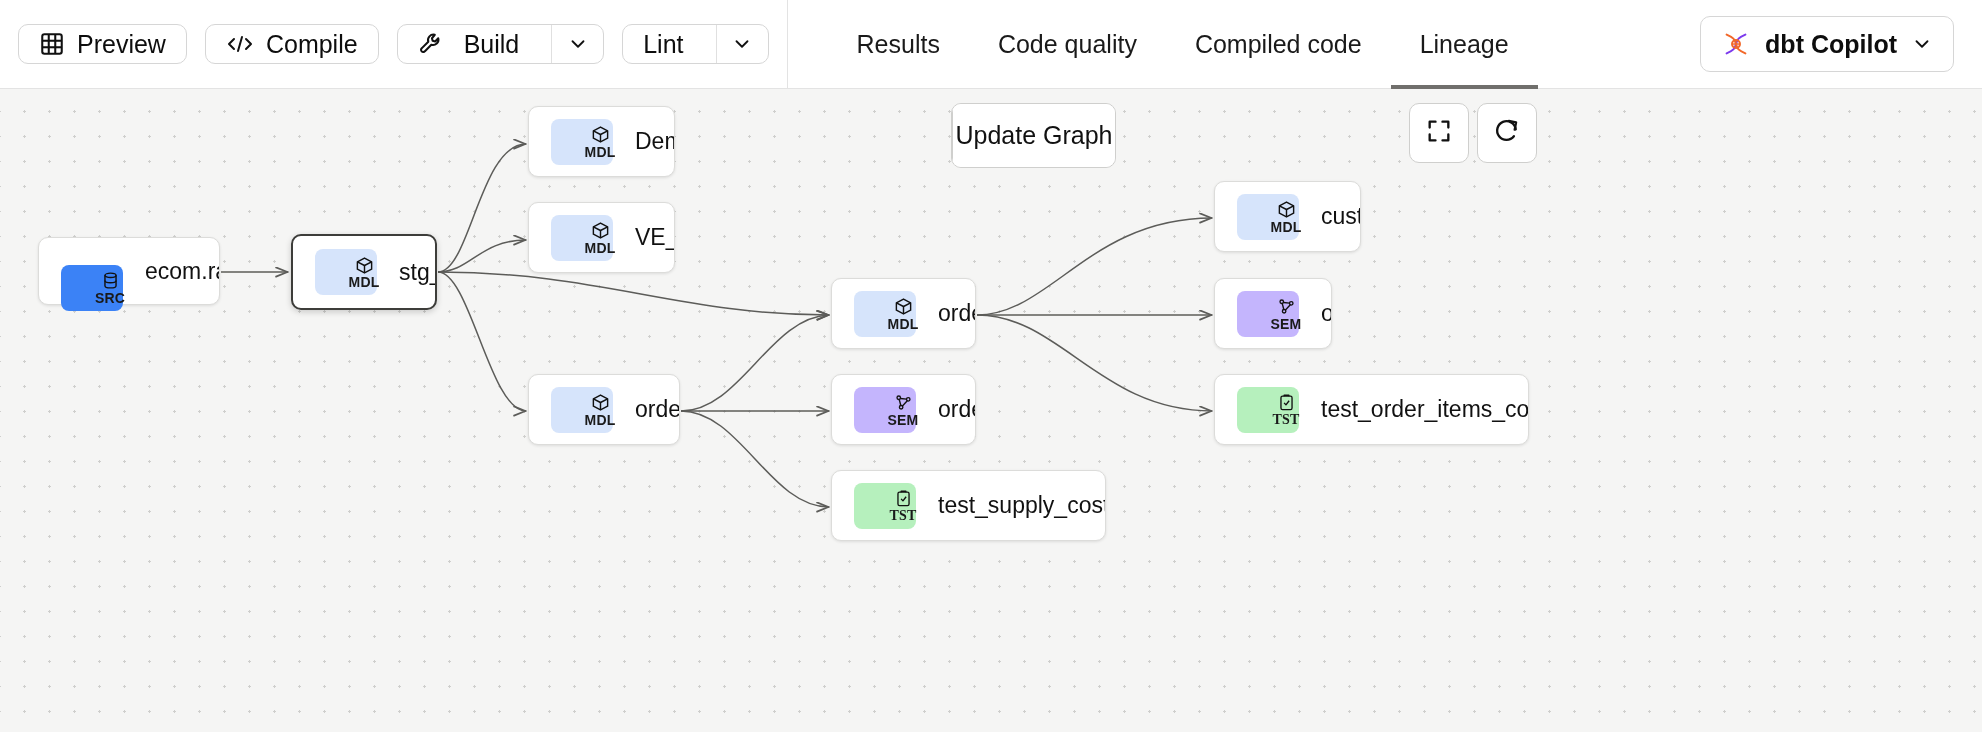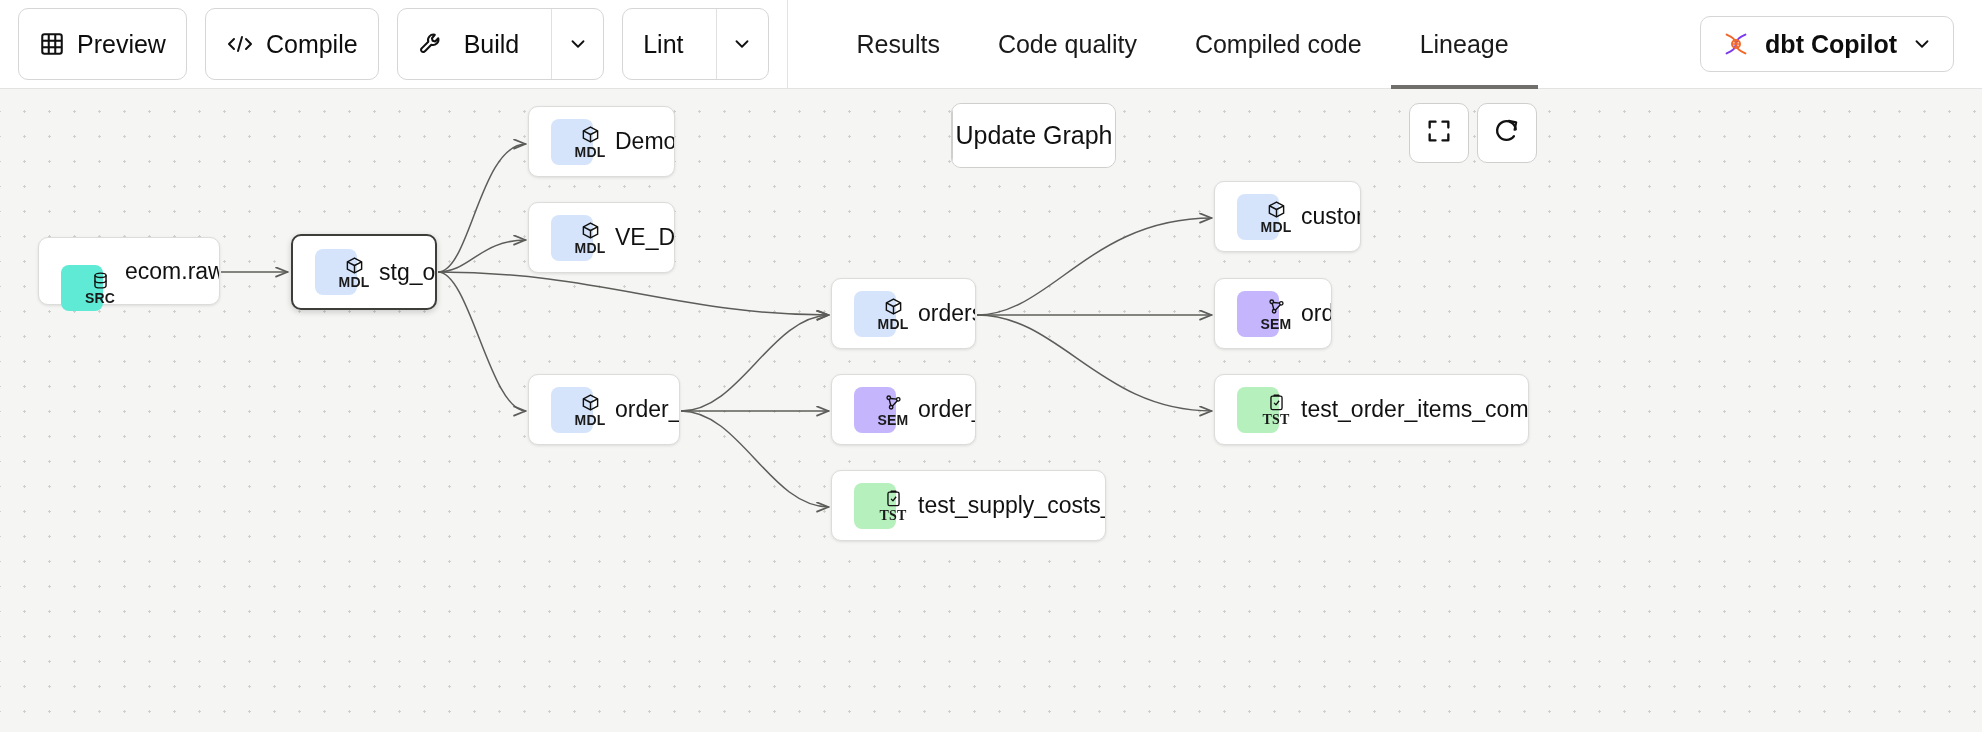--- a/index.html
+++ b/index.html
@@ -17,21 +17,21 @@
     background: #ffffff;
     border-bottom: 1px solid #e3e3e3;
     display: flex; align-items: center;
   }
   .tb-left {
     display: flex; align-items: center; gap: 18px;
     padding-left: 18px;
     height: 89px;
   }
   .btn {
-    height: 72px;
+    height: 40px;
     border: 1px solid #d6d6d6;
     border-radius: 10px;
     background: #fff;
     display: flex; align-items: center;
     padding: 0 20px;
     gap: 12px;
     font-size: 25px; color: #0d0d0d;
     cursor: pointer;
     white-space: nowrap;
   }
@@ -105,35 +105,35 @@
     display: flex; align-items: center;
     padding-left: 22px;
     gap: 22px;
     cursor: pointer;
   }
   .node.selected {
     border: 2px solid #3d3d3a;
     box-shadow: 0 2px 6px rgba(0,0,0,0.18);
   }
   .badge {
-    width: 42px; height: 46px;
+    width: 62px; height: 46px;
     border-radius: 8px;
     display: flex; flex-direction: column;
     align-items: center; justify-content: center;
     gap: 0px;
     flex: none;
     padding-left: 36px;
   }
   .badge .glyph { height: 20px; display:flex; align-items:center; }
   .badge .abbr {
     font-size: 14px; font-weight: 600;
     line-height: 14px; color: #1a1a1a;
     letter-spacing: 0.2px;
   }
-  .badge-src { background: #5eead4; margin-top: 33px; }
+  .badge-src { background: #3b82f6; margin-top: 33px; }
   .badge-mdl { background: #d6e4fb; }
   .badge-sem { background: #c4b5fd; }
   .badge-tst { background: #b6f0bd; font-family: Liberation Serif, serif; }
 
   .node-label {
     font-size: 23px; color: #111111;
     white-space: nowrap; overflow: hidden;
   }
 
   

